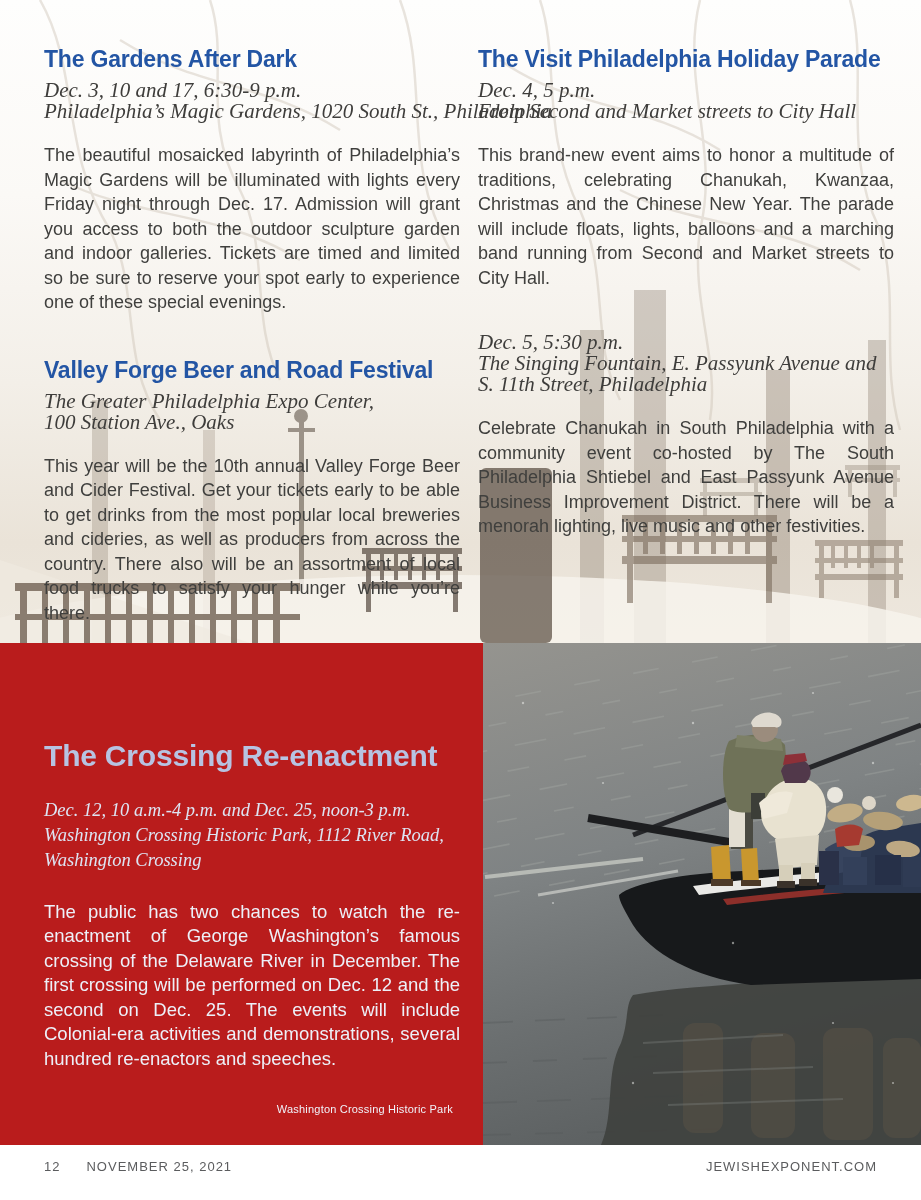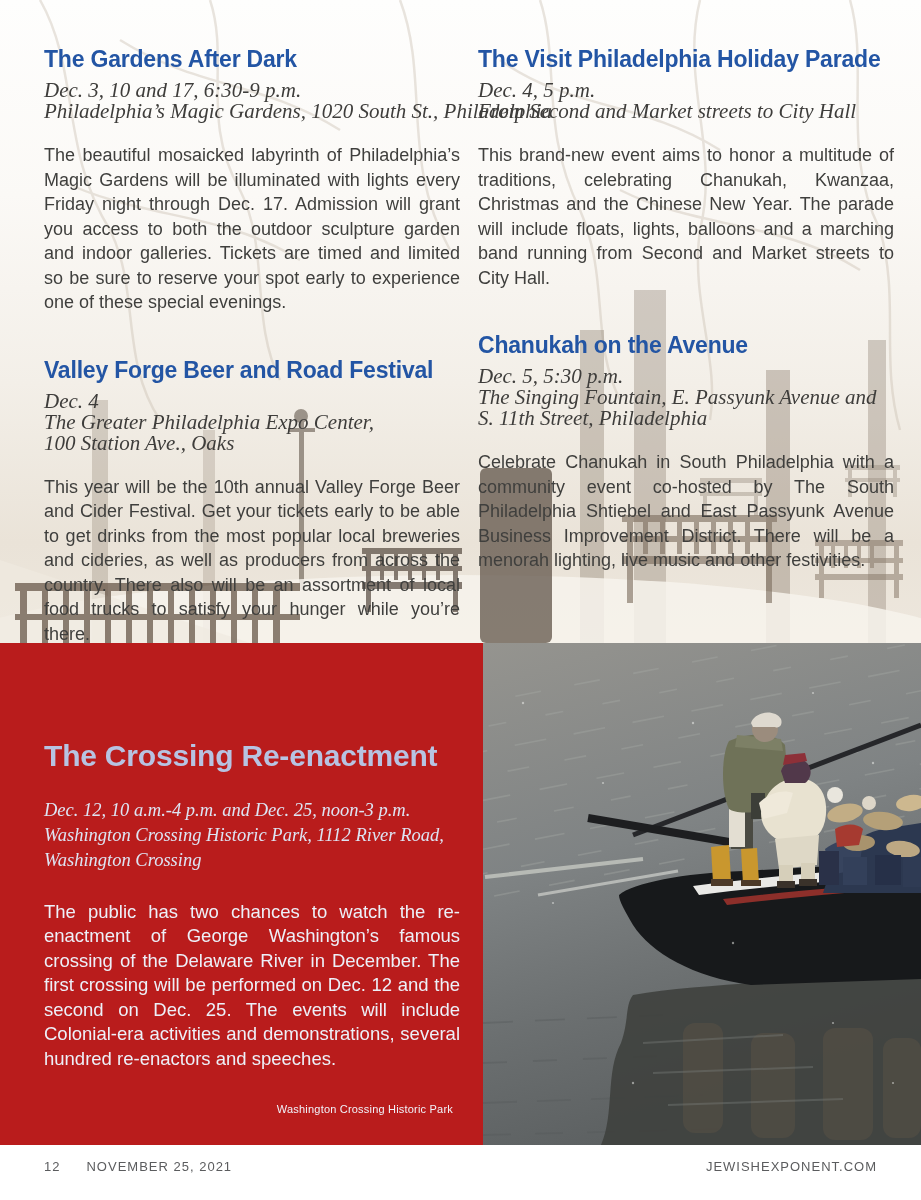--- a/index.html
+++ b/index.html
@@ -157,37 +157,35 @@
     <div class="col col-left col-pad">
       <article class="article">
         <h2 class="article-title">The Gardens After Dark</h2>
         <div class="meta-line">Dec. 3, 10 and 17, 6:30-9 p.m.</div>
         <div class="meta-line">Philadelphia’s Magic Gardens, 1020 South St., Philadelphia</div>
         <p class="article-body">The beautiful mosaicked labyrinth of Philadelphia’s Magic Gardens will be illuminated with lights every Friday night through Dec. 17. Admission will grant you access to both the outdoor sculpture garden and indoor galleries. Tickets are timed and limited so be sure to reserve your spot early to experience one of these special evenings.</p>
       </article>
 
       <article class="article">
         <h2 class="article-title">Valley Forge Beer and Road Festival</h2>
-        <div class="meta-line">Dec. 4</div>
         <div class="meta-line">The Greater Philadelphia Expo Center,</div>
         <div class="meta-line">100 Station Ave., Oaks</div>
         <p class="article-body">This year will be the 10th annual Valley Forge Beer and Cider Festival. Get your tickets early to be able to get drinks from the most popular local breweries and cideries, as well as producers from across the country. There also will be an assortment of local food trucks to satisfy your hunger while you’re there.</p>
       </article>
     </div>
 
     <div class="col col-right col-pad">
       <article class="article">
         <h2 class="article-title">The Visit Philadelphia Holiday Parade</h2>
         <div class="meta-line">Dec. 4, 5 p.m.</div>
         <div class="meta-line">From Second and Market streets to City Hall</div>
         <p class="article-body">This brand-new event aims to honor a multitude of traditions, celebrating Chanukah, Kwanzaa, Christmas and the Chinese New Year. The parade will include floats, lights, balloons and a marching band running from Second and Market streets to City Hall.</p>
       </article>
 
       <article class="article">
-        <h2 class="article-title">Chanukah on the Avenue</h2>
         <div class="meta-line">Dec. 5, 5:30 p.m.</div>
         <div class="meta-line">The Singing Fountain, E. Passyunk Avenue and</div>
         <div class="meta-line">S. 11th Street, Philadelphia</div>
         <p class="article-body">Celebrate Chanukah in South Philadelphia with a community event co-hosted by The South Philadelphia Shtiebel and East Passyunk Avenue Business Improvement District. There will be a menorah lighting, live music and other festivities.</p>
       </article>
     </div>
   </section>
 
   <section class="blue-panel">
     <div class="bp-inner">

